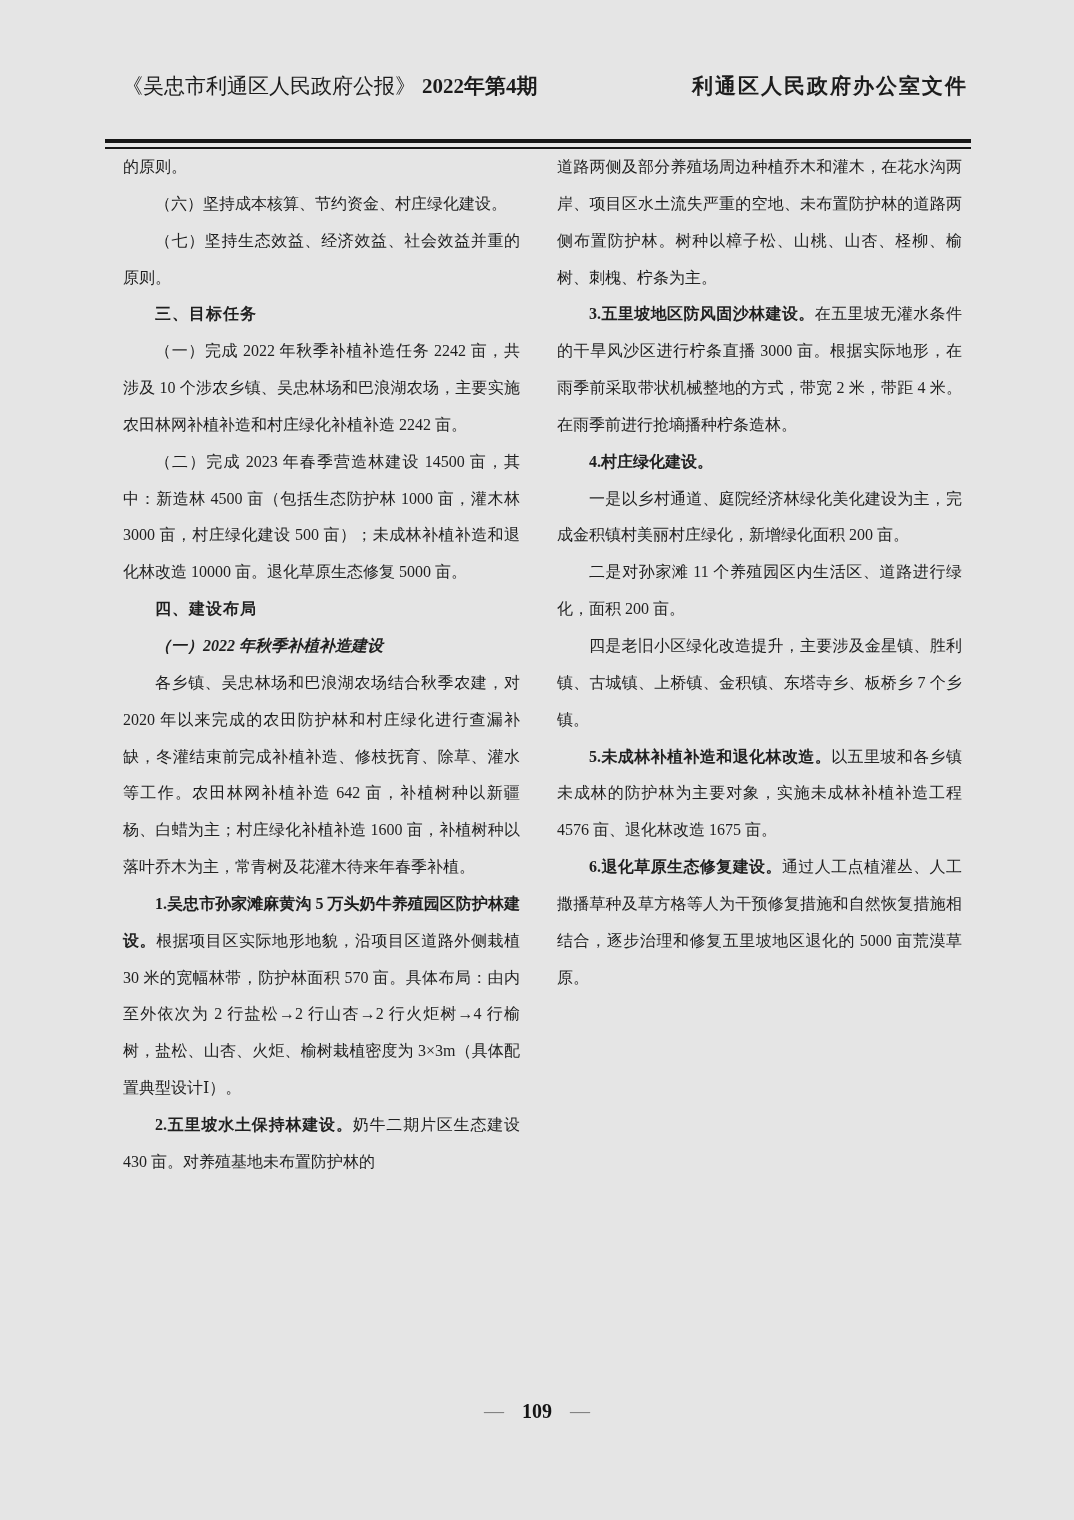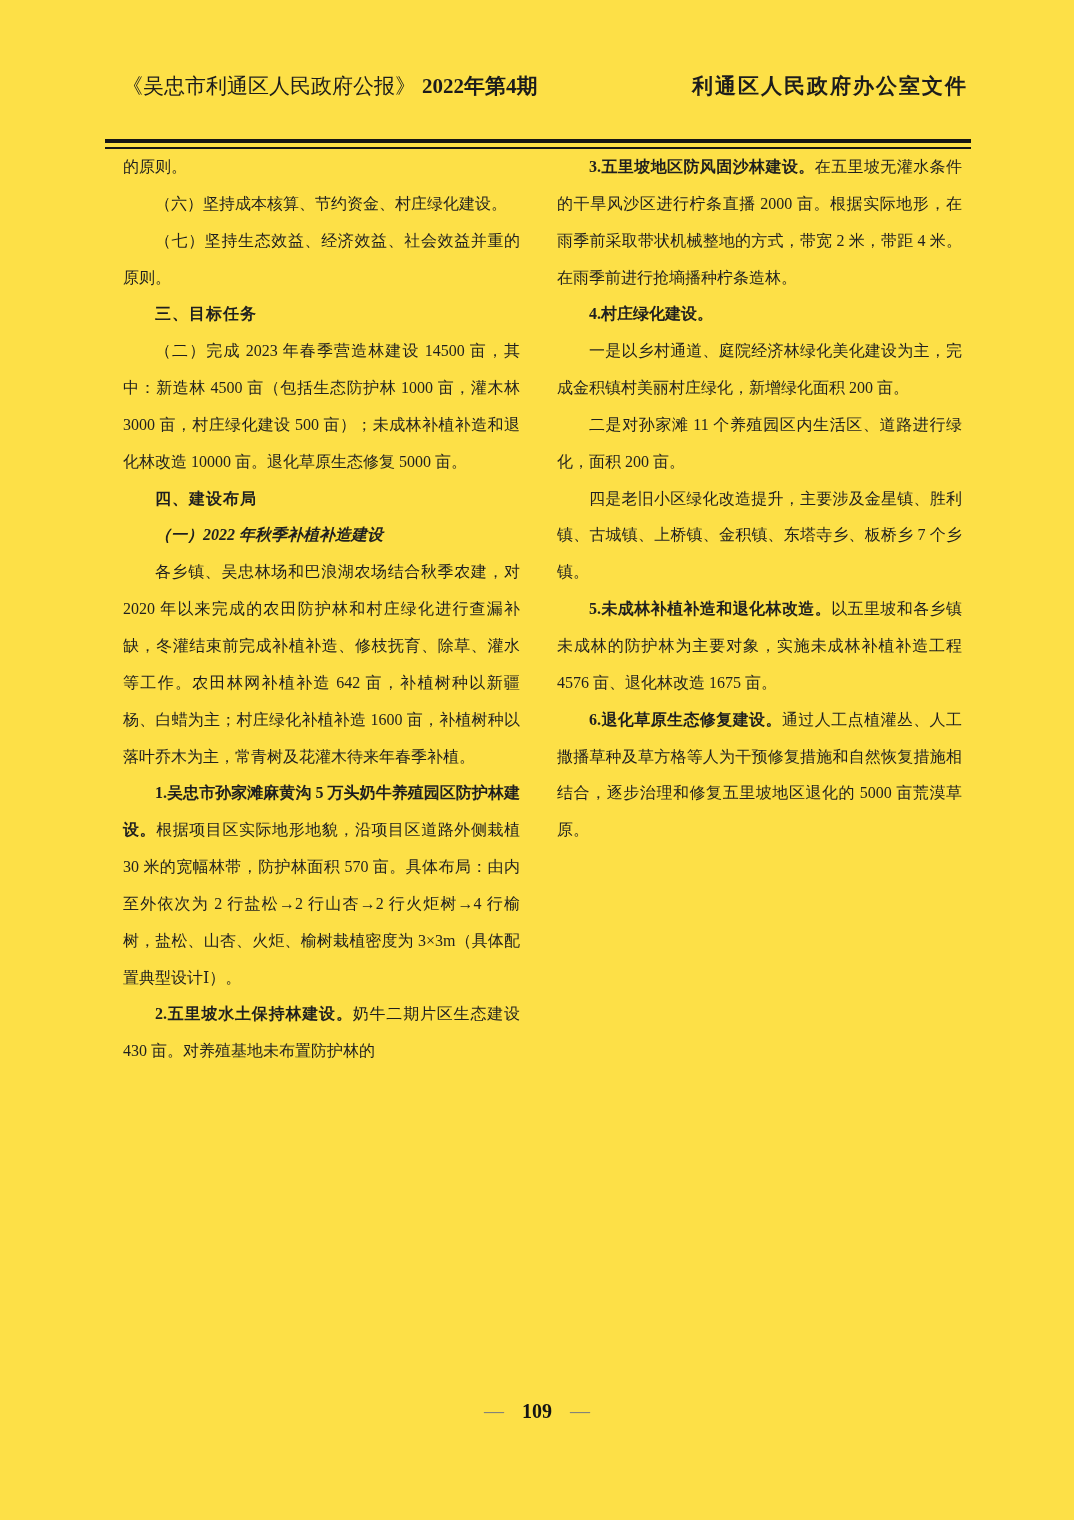--- a/index.html
+++ b/index.html
@@ -7,21 +7,21 @@
     padding: 0;
     background: #ffffff;
     width: 1074px;
     height: 1520px;
     overflow: hidden;
   }
   .page {
     position: relative;
     width: 1074px;
     height: 1520px;
-    background: #fde047;
+    background: #e5e5e5;
     font-family: "Liberation Serif", "DejaVu Serif", serif;
     color: #1c1c1c;
   }
   
   .header {
     position: absolute;
     left: 122px;
     right: 106px;
     top: 72px;
     display: flex;
@@ -93,29 +93,31 @@
     <div class="header-right">利通区人民政府办公室文件</div>
   </div>
 
   <div class="rule"></div>
 
   <div class="col col-left" id="col-left">
       <div class="para no-indent"><span class="seg-normal">的原则。</span></div>
       <div class="para"><span class="seg-normal">（六）坚持成本核算、节约资金、村庄绿化建设。</span></div>
       <div class="para"><span class="seg-normal">（七）坚持生态效益、经济效益、社会效益并重的原则。</span></div>
       <div class="para"><span class="seg-hei">三、目标任务</span></div>
+      <div class="para"><span class="seg-normal">（一）完成 2022 年秋季补植补造任务 2242 亩，共涉及 10 个涉农乡镇、吴忠林场和巴浪湖农场，主要实施农田林网补植补造和村庄绿化补植补造 2242 亩。</span></div>
       <div class="para"><span class="seg-normal">（二）完成 2023 年春季营造林建设 14500 亩，其中：新造林 4500 亩（包括生态防护林 1000 亩，灌木林 3000 亩，村庄绿化建设 500 亩）；未成林补植补造和退化林改造 10000 亩。退化草原生态修复 5000 亩。</span></div>
       <div class="para"><span class="seg-hei">四、建设布局</span></div>
       <div class="para"><span class="seg-kai">（一）2022 年秋季补植补造建设</span></div>
       <div class="para"><span class="seg-normal">各乡镇、吴忠林场和巴浪湖农场结合秋季农建，对 2020 年以来完成的农田防护林和村庄绿化进行查漏补缺，冬灌结束前完成补植补造、修枝抚育、除草、灌水等工作。农田林网补植补造 642 亩，补植树种以新疆杨、白蜡为主；村庄绿化补植补造 1600 亩，补植树种以落叶乔木为主，常青树及花灌木待来年春季补植。</span></div>
       <div class="para"><span class="seg-bold">1.吴忠市孙家滩麻黄沟 5 万头奶牛养殖园区防护林建设。</span><span class="seg-normal">根据项目区实际地形地貌，沿项目区道路外侧栽植 30 米的宽幅林带，防护林面积 570 亩。具体布局：由内至外依次为 2 行盐松→2 行山杏→2 行火炬树→4 行榆树，盐松、山杏、火炬、榆树栽植密度为 3×3m（具体配置典型设计Ⅰ）。</span></div>
       <div class="para"><span class="seg-bold">2.五里坡水土保持林建设。</span><span class="seg-normal">奶牛二期片区生态建设 430 亩。对养殖基地未布置防护林的</span></div>
     </div>
   <div class="col col-right" id="col-right">
-      <div class="para"><span class="seg-bold">3.五里坡地区防风固沙林建设。</span><span class="seg-normal">在五里坡无灌水条件的干旱风沙区进行柠条直播 2000 亩。根据实际地形，在雨季前采取带状机械整地的方式，带宽 2 米，带距 4 米。在雨季前进行抢墒播种柠条造林。</span></div>
+      <div class="para no-indent"><span class="seg-normal">道路两侧及部分养殖场周边种植乔木和灌木，在花水沟两岸、项目区水土流失严重的空地、未布置防护林的道路两侧布置防护林。树种以樟子松、山桃、山杏、柽柳、榆树、刺槐、柠条为主。</span></div>
+      <div class="para"><span class="seg-bold">3.五里坡地区防风固沙林建设。</span><span class="seg-normal">在五里坡无灌水条件的干旱风沙区进行柠条直播 3000 亩。根据实际地形，在雨季前采取带状机械整地的方式，带宽 2 米，带距 4 米。在雨季前进行抢墒播种柠条造林。</span></div>
       <div class="para"><span class="seg-bold">4.村庄绿化建设。</span></div>
       <div class="para"><span class="seg-normal">一是以乡村通道、庭院经济林绿化美化建设为主，完成金积镇村美丽村庄绿化，新增绿化面积 200 亩。</span></div>
       <div class="para"><span class="seg-normal">二是对孙家滩 11 个养殖园区内生活区、道路进行绿化，面积 200 亩。</span></div>
       <div class="para"><span class="seg-normal">四是老旧小区绿化改造提升，主要涉及金星镇、胜利镇、古城镇、上桥镇、金积镇、东塔寺乡、板桥乡 7 个乡镇。</span></div>
       <div class="para"><span class="seg-bold">5.未成林补植补造和退化林改造。</span><span class="seg-normal">以五里坡和各乡镇未成林的防护林为主要对象，实施未成林补植补造工程 4576 亩、退化林改造 1675 亩。</span></div>
       <div class="para"><span class="seg-bold">6.退化草原生态修复建设。</span><span class="seg-normal">通过人工点植灌丛、人工撒播草种及草方格等人为干预修复措施和自然恢复措施相结合，逐步治理和修复五里坡地区退化的 5000 亩荒漠草原。</span></div>
     </div>
 
   <div class="footer">
     <span class="dash">—</span><span class="pagenum">109</span><span class="dash">—</span>

